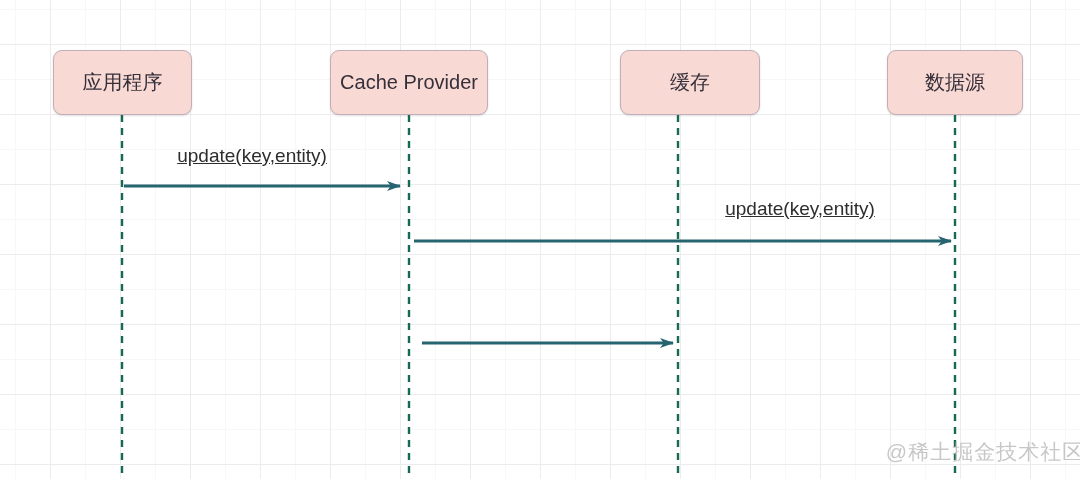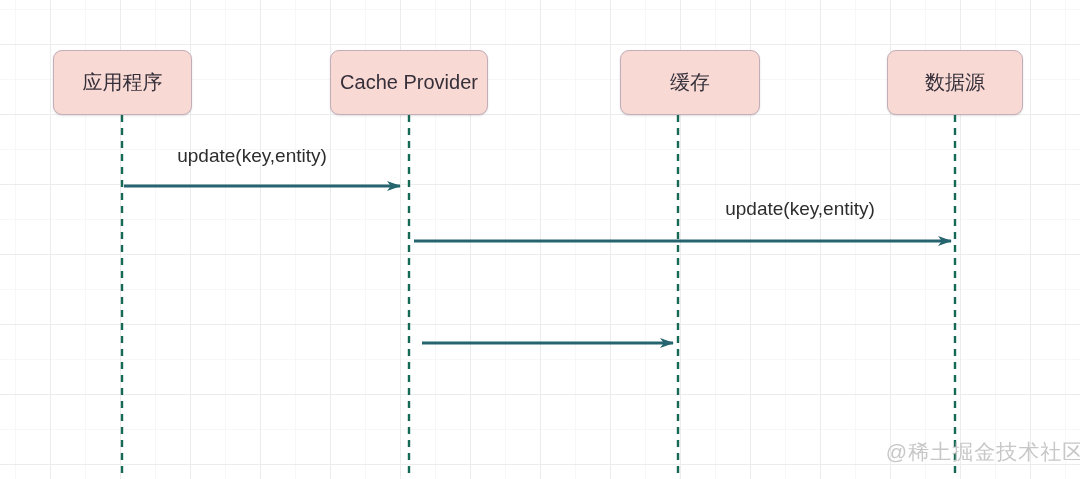--- a/index.html
+++ b/index.html
@@ -54,20 +54,21 @@
     z-index: 2;
     white-space: nowrap;
   }
   .msg-label {
     position: absolute;
     transform: translate(-50%, -50%);
     font-size: 19px;
     color: #2d2d2d;
     white-space: nowrap;
     z-index: 3;
+    text-decoration: underline;
   }
   .watermark {
     position: absolute;
     transform: translate(-50%, -50%);
     left: 985px;
     top: 452px;
     font-size: 21px;
     letter-spacing: 1px;
     color: #c7c7c7;
     white-space: nowrap;

